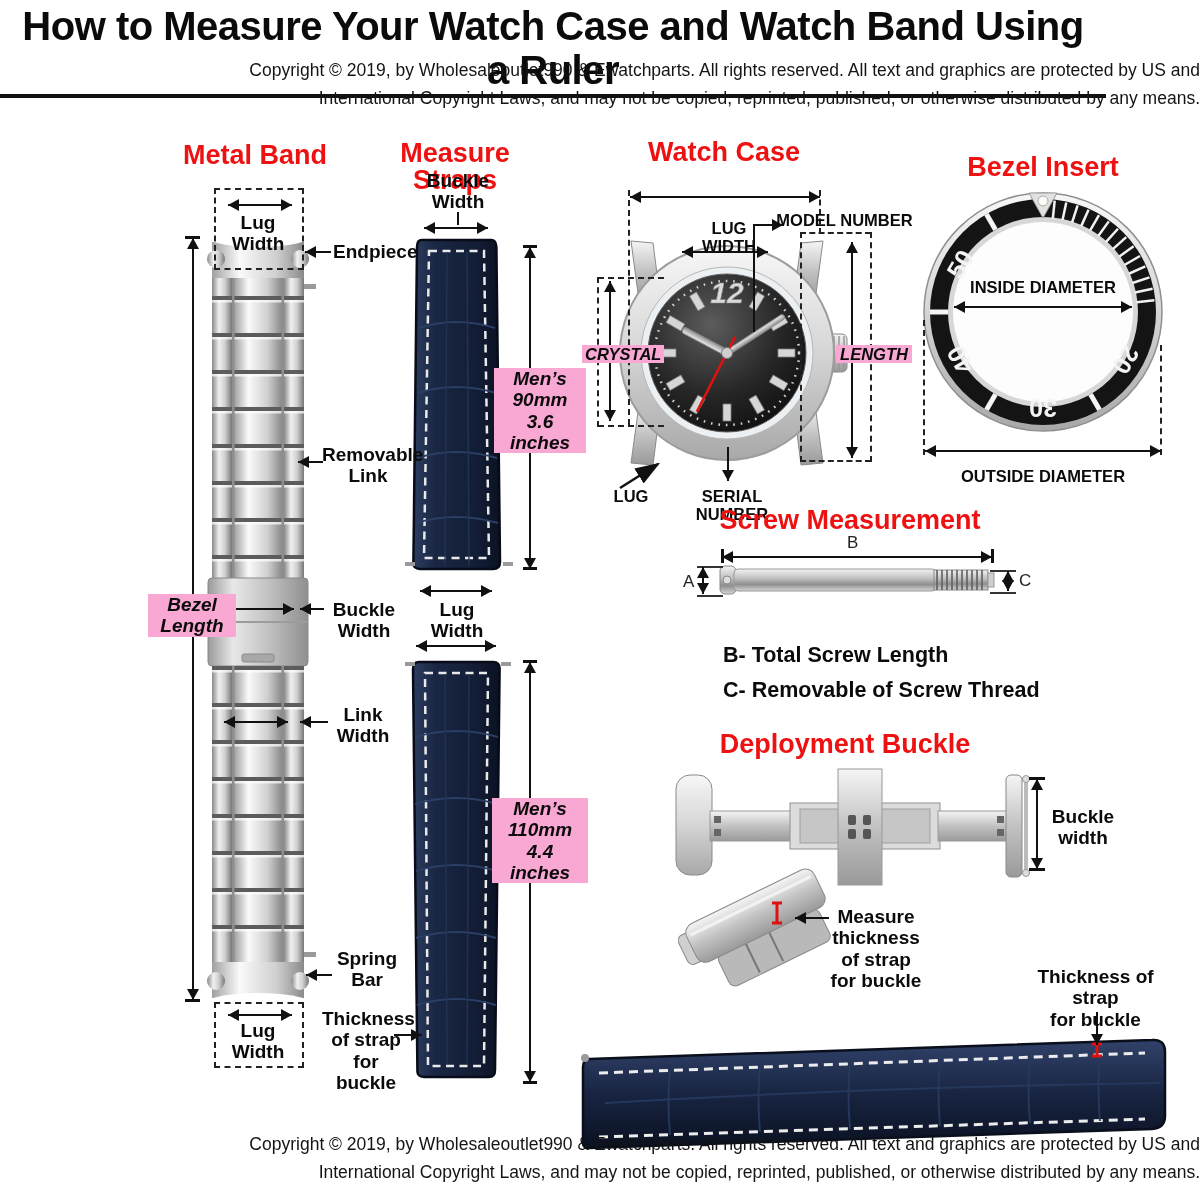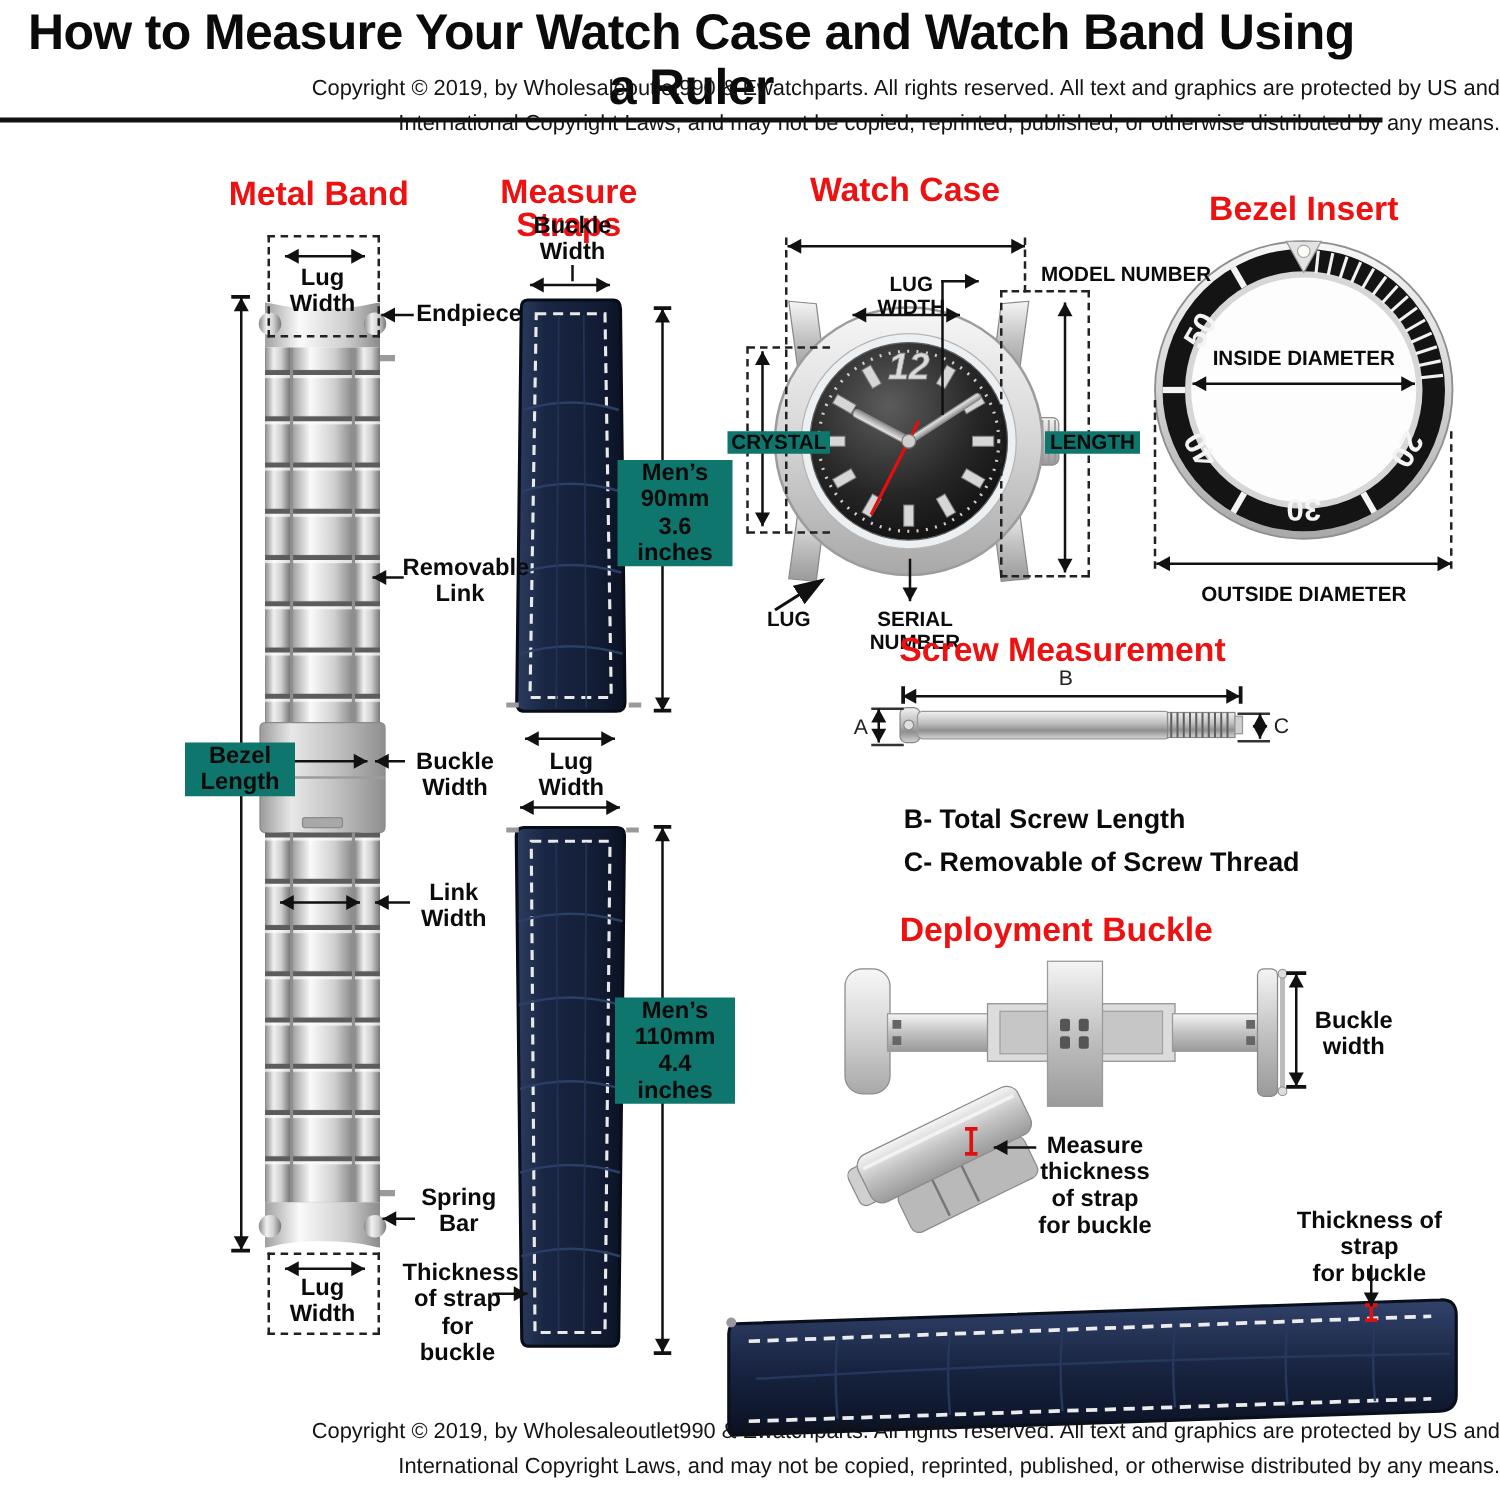--- a/index.html
+++ b/index.html
@@ -10,21 +10,21 @@
   .title-wrap{position:absolute;left:0;top:4px;width:1106px;text-align:center;z-index:6;}
   .title-wrap h1{display:inline-block;margin:0;font-size:40px;font-weight:800;line-height:1.1;
     letter-spacing:-0.5px;border-bottom:4px solid #111;padding:0 10px 2px;}
   .copy{position:absolute;width:1200px;text-align:right;font-size:17.5px;line-height:28px;
     color:#141414;z-index:6;}
   .heading{position:absolute;color:#ee1111;font-weight:700;font-size:27px;line-height:1.0;
     text-align:center;z-index:6;}
   .lbl{position:absolute;font-weight:700;font-size:19px;line-height:1.12;color:#0b0b0b;
     text-align:center;white-space:pre-line;z-index:6;}
   .cap{font-size:16.5px;}
-  .bg{background:#0f766e;padding:0 3px;}
+  .bg{background:#f9a8d4;padding:0 3px;font-style:italic;}
   .mark{position:absolute;font-size:17px;font-weight:400;color:#222;z-index:6;}
   .legend{position:absolute;font-weight:700;font-size:21.5px;color:#0b0b0b;z-index:6;white-space:nowrap;}
   
   .darr-h,.sarr-l,.sarr-r{position:absolute;height:0;border-top:2.5px solid #111;z-index:5;}
   .darr-h:before,.sarr-l:before{content:"";position:absolute;left:0;top:-7px;width:0;height:0;
     border:6px solid transparent;border-right:11px solid #111;border-left:0;}
   .darr-h:after,.sarr-r:after{content:"";position:absolute;right:0;top:-7px;width:0;height:0;
     border:6px solid transparent;border-left:11px solid #111;border-right:0;}
   .darr-v,.sarr-d,.sarr-u{position:absolute;width:0;border-left:2.5px solid #111;z-index:5;}
   .darr-v:before,.sarr-u:before{content:"";position:absolute;top:0;left:-7px;width:0;height:0;
@@ -273,21 +273,21 @@
     </g>
     <text x="134" y="90" text-anchor="middle" font-size="30" font-weight="bold" font-style="italic" fill="#dadada" stroke="#8a8a8a" stroke-width="0.6">12</text>
     <rect x="130.8" y="90" width="6.4" height="52" rx="3" fill="url(#handGrad)" stroke="#8b8b8b" transform="rotate(-62 134 140)"></rect>
     <rect x="131.4" y="72" width="5.2" height="70" rx="2.6" fill="url(#handGrad)" stroke="#8b8b8b" transform="rotate(57 134 140)"></rect>
     <rect x="132.9" y="74" width="2.6" height="84" fill="#e01010" transform="rotate(207 134 140)"></rect>
     <circle cx="134" cy="140" r="5.5" fill="#cfcfcf" stroke="#777"></circle>
   </svg>
 
   <div class="vline" style="left:753px;top:224px;height:108px"></div>
   <div class="sarr-r" style="left:753px;top:224px;width:30px"></div>
-  <div class="lbl cap" style="left:824px;top:211px;width:145px;text-align:right">MODEL NUMBER</div>
+  <div class="lbl cap" style="left:772px;top:211px;width:145px;text-align:center">MODEL NUMBER</div>
 
   <div class="lbl cap" style="left:692px;top:219px;width:74px">LUG
 WIDTH</div>
   <div class="darr-h" style="left:682px;top:251px;width:86px"></div>
 
   <div class="dash-h" style="left:598px;top:277px;width:66px"></div>
   <div class="dash-h" style="left:598px;top:425px;width:66px"></div>
   <div class="dash-v" style="left:597px;top:277px;height:150px"></div>
   <div class="darr-v" style="left:609px;top:281px;height:140px"></div>
   <div class="lbl cap bg" style="left:582px;top:345px;width:76px">CRYSTAL</div>

